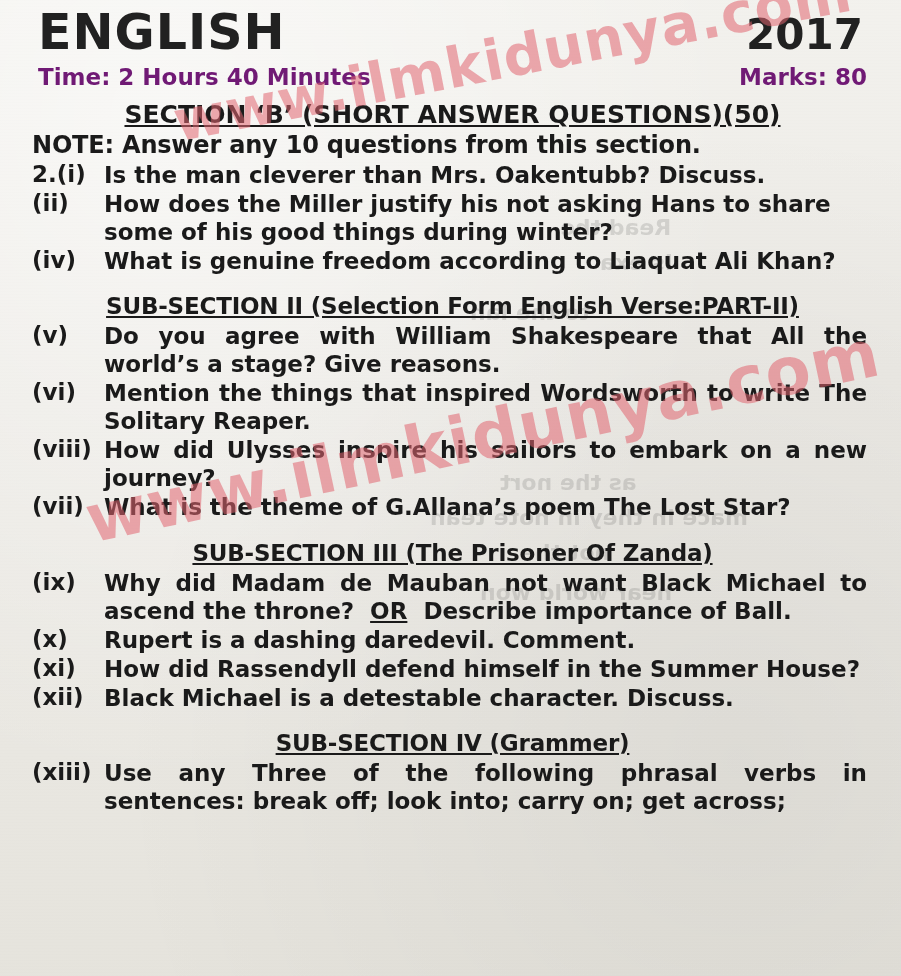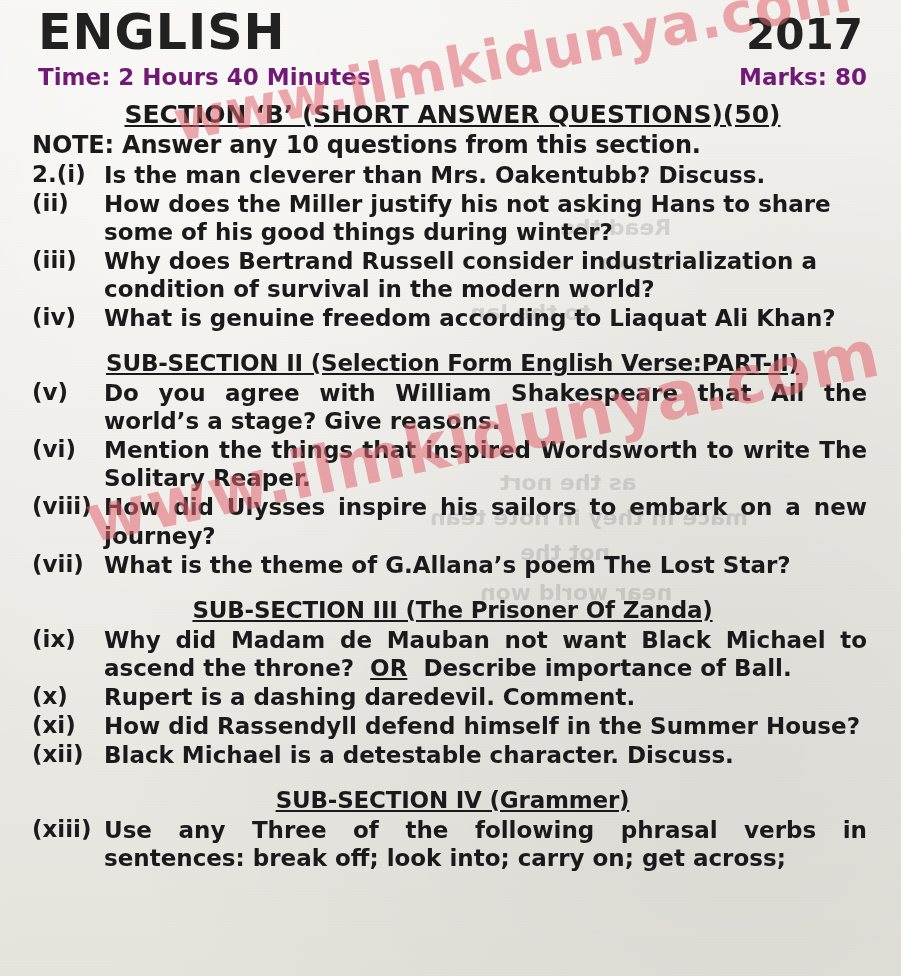--- a/index.html
+++ b/index.html
@@ -194,24 +194,20 @@
 
   <div class="q">
     <div class="num">2.(i)</div>
     <div class="body nojust">Is the man cleverer than Mrs. Oakentubb? Discuss.</div>
   </div>
   <div class="q">
     <div class="num">(ii)</div>
     <div class="body nojust">How does the Miller justify his not asking Hans to share some of his good things during winter?</div>
   </div>
   <div class="q">
-    <div class="num">(iii)</div>
-    <div class="body nojust">Why does Bertrand Russell consider industrialization a condition of survival in the modern world?</div>
-  </div>
-  <div class="q">
     <div class="num">(iv)</div>
     <div class="body nojust">What is genuine freedom according to Liaquat Ali Khan?</div>
   </div>
 
   <div class="sub-head">
     <u>SUB-SECTION II (Selection Form English Verse:PART-II)</u>
   </div>
 
   <div class="q">
     <div class="num">(v)</div>

